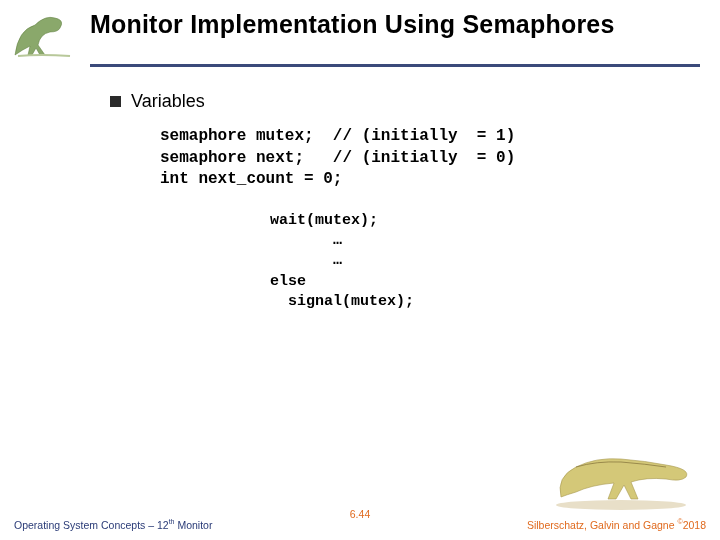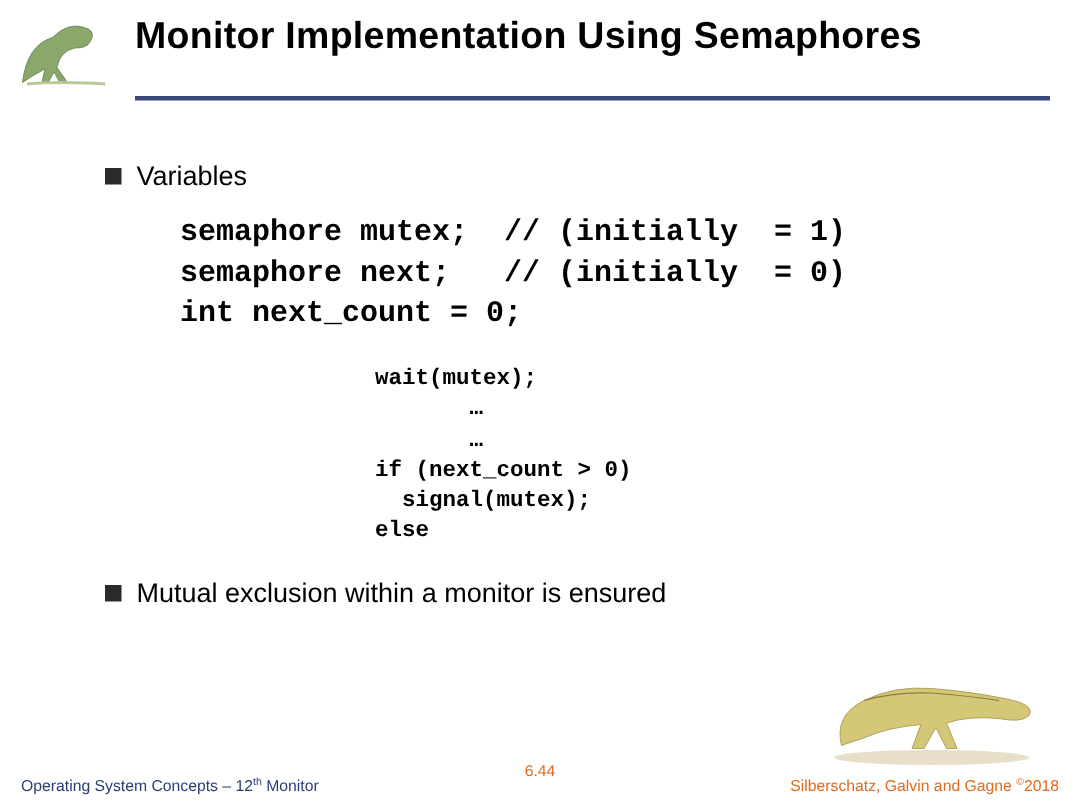--- a/index.html
+++ b/index.html
@@ -2,25 +2,25 @@
 <html><head>
 <meta charset="utf-8">
 <style>
   * { box-sizing: border-box; margin: 0; padding: 0; }
   html, body { width: 720px; height: 540px; font-family: Arial, Helvetica, sans-serif; background: #fff; color: #000; }
   .slide { position: relative; width: 720px; height: 540px; }
   .header { display: flex; align-items: flex-start; padding: 10px 20px 0 10px; }
   .dino-left { width: 70px; height: 50px; flex-shrink: 0; }
   .title { font-size: 25px; font-weight: bold; color: #000; margin-left: 10px; margin-top: 0; letter-spacing: 0.2px; white-space: nowrap; }
   .rule { height: 3px; background: #3b4a7a; margin: 4px 20px 0 90px; }
-  .content { padding: 40px 30px 0 70px; }
+  .content { padding: 24px 30px 0 70px; margin-left: 40px; }
   .bullet-row { display: flex; align-items: center; margin-bottom: 14px; }
   .sqbullet { width: 11px; height: 11px; background: #2a2a2a; margin-right: 10px; flex-shrink: 0; }
   .btext { font-size: 18px; color: #000; }
-  .code1 { font-family: "Courier New", Courier, monospace; font-size: 20px; font-weight: bold; white-space: pre; padding-left: 50px; margin-bottom: 20px; line-height: 1.35; }
+  .code1 { font-family: "Courier New", Courier, monospace; font-size: 16px; font-weight: bold; white-space: pre; padding-left: 50px; margin-bottom: 20px; line-height: 1.35; }
   .code2 { font-family: "Courier New", Courier, monospace; font-size: 15px; font-weight: bold; white-space: pre; text-align: left; margin: 14px auto 20px auto; width: 260px; line-height: 1.35; }
   .body-of { padding-left: 30px; }
   .bold-inline { font-weight: bold; }
   .italic-inline { font-style: italic; font-family: "Times New Roman", Times, serif; }
   .footer { position: absolute; bottom: 10px; left: 0; right: 0; display: flex; align-items: flex-end; justify-content: space-between; padding: 0 14px; font-size: 10.5px; }
   .foot-left { color: #2a3b77; }
   .foot-left sup { font-size: 7px; }
   .foot-center { color: #e06a1e; position: absolute; left: 50%; transform: translateX(-50%); bottom: 10px; }
   .foot-right { color: #e06a1e; }
   .dino-right { position: absolute; right: 24px; bottom: 28px; width: 150px; height: 75px; }
@@ -44,26 +44,22 @@
   <div class="bullet-row">
     <div class="sqbullet"></div>
     <div class="btext">Variables</div>
   </div>
 
   <div class="code1">semaphore mutex;  // (initially  = 1)
 semaphore next;   // (initially  = 0)
 int next_count = 0;</div>
 
 
-  <div class="code2"><div>wait(mutex);</div><div>       …</div><div>       …</div><div>if (next_count &gt; 0)</div><div>  signal(mutex);</div><div>else</div></div>
+  <div class="code2"><div>wait(mutex);</div><div>       …</div><div>       …</div><div>else</div><div>  signal(mutex);</div></div>
 
-  <div class="bullet-row">
-    <div class="sqbullet"></div>
-    <div class="btext">Mutual exclusion within a monitor is ensured</div>
-  </div>
 
 </div>
 
 <svg class="dino-right" viewBox="0 0 150 75">
   <ellipse cx="75" cy="68" rx="65" ry="5" fill="#e8dfc8"></ellipse>
   <path d="M15 60 Q10 40 30 30 Q50 20 75 22 Q100 24 120 28 Q145 32 140 40 Q135 45 120 42 Q100 40 85 45 L92 62 L85 62 L78 48 L70 62 L62 62 L68 46 Q45 48 30 55 Q20 58 15 60 Z" fill="#d4c878" stroke="#a89850" stroke-width="0.6"></path>
   <path d="M30 30 Q50 24 75 25 Q100 27 120 30" stroke="#8a7a40" stroke-width="0.8" fill="none"></path>
 </svg>
 
 <div class="footer">

